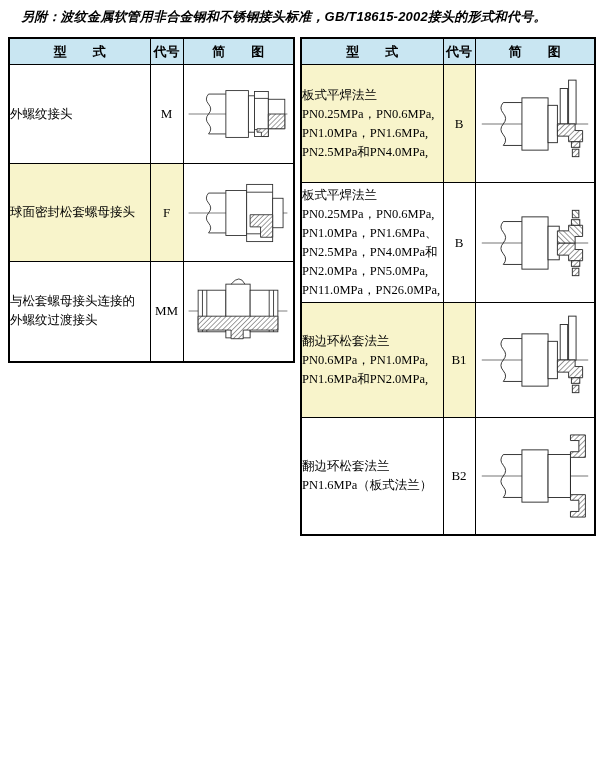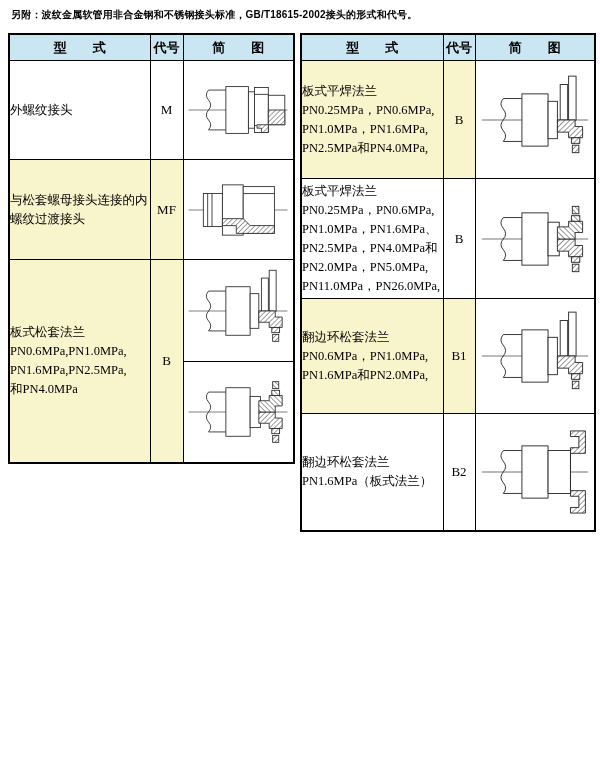--- a/index.html
+++ b/index.html
@@ -1,18 +1,18 @@
 <!DOCTYPE html>
 <html><head>
 <meta charset="utf-8">
 <style>
   html,body{margin:0;padding:0;background:#fff;}
   body{width:600px;height:768px;font-family:"Liberation Sans",sans-serif;color:#000;overflow:hidden;}
   .page{padding:6px 7px 0 8px;}
-  .title{font-size:10px;font-weight:600;letter-spacing:0.2px;margin:2px 0 11px 3px;white-space:nowrap;}
+  .title{font-size:13px;font-weight:600;letter-spacing:0.2px;margin:2px 0 11px 13px;white-space:nowrap;font-style:italic;}
   .tables{display:flex;gap:5px;align-items:flex-start;border-radius:9px;}
   table.spec{border-collapse:collapse;table-layout:fixed;}
   table.spec td,table.spec th{border:1px solid #000;padding:0;vertical-align:middle;}
   table.spec{border:2px solid #000;}
   th.hd{background:#c9e6f2;font-size:13px;font-weight:bold;height:25px;text-align:center;
         font-family:"Liberation Sans",sans-serif;}
   td.type{font-size:12.5px;line-height:1.52;text-align:left;padding:4px 4px 4px 7px;
           white-space:pre-line;font-family:"Liberation Serif",serif;margin-top:16px;}
   td.code{font-size:13px;text-align:center;font-family:"Liberation Serif",serif;}
   tr.hl td.type,tr.hl td.code{background:#f8f4cb;}
@@ -155,47 +155,37 @@
       </tr>
       <tr style="height:99px">
         <td class="type">外螺纹接头</td>
         <td class="code">M</td>
         <td class="diag">
           <svg class="fit" viewBox="0 0 120 100" width="104" height="88">
                 <use href="#sym-m"></use>
               </svg>
         </td>
       </tr>
-      <tr class="hl" style="height:100px">
-        <td class="type">与松套螺母接头连接的内
-螺纹过渡接头</td>
-        <td class="code">MF</td>
-        <td class="diag">
-          <svg class="fit" viewBox="0 0 120 100" width="104" height="90">
-                <use href="#sym-mf"></use>
-              </svg>
-        </td>
-      </tr>
-      <tr class="hl" style="height:203px">
-        <td class="type">板式松套法兰
-PN0.6MPa,PN1.0MPa,
-PN1.6MPa,PN2.5MPa,
-和PN4.0MPa</td>
-        <td class="code">B</td>
-        <td class="diag">
-          <div class="half" style="height:101px">
-            <svg class="fit" viewBox="0 0 120 100" width="104" height="94">
-                  <use href="#sym-flg-up"></use>
-                </svg>
-          </div>
-          <div class="half" style="height:100px">
-            <svg class="fit" viewBox="0 0 120 100" width="104" height="94">
-                  <use href="#sym-flg-both"></use>
-                </svg>
-          </div>
+      <tr class="hl" style="height:98px">
+        <td class="type">球面密封松套螺母接头</td>
+        <td class="code">F</td>
+        <td class="diag">
+          <svg class="fit" viewBox="0 0 120 100" width="104" height="88">
+                <use href="#sym-f"></use>
+              </svg>
+        </td>
+      </tr>
+      <tr style="height:100px">
+        <td class="type">与松套螺母接头连接的
+外螺纹过渡接头</td>
+        <td class="code">MM</td>
+        <td class="diag">
+          <svg class="fit" viewBox="0 0 120 100" width="104" height="92">
+                <use href="#sym-mm"></use>
+              </svg>
         </td>
       </tr>
     </tbody>
       </table>
 
     <table class="spec" style="width:294px">
       <colgroup>
           <col style="width:142px">
           <col style="width:32px">
           <col style="width:120px">

